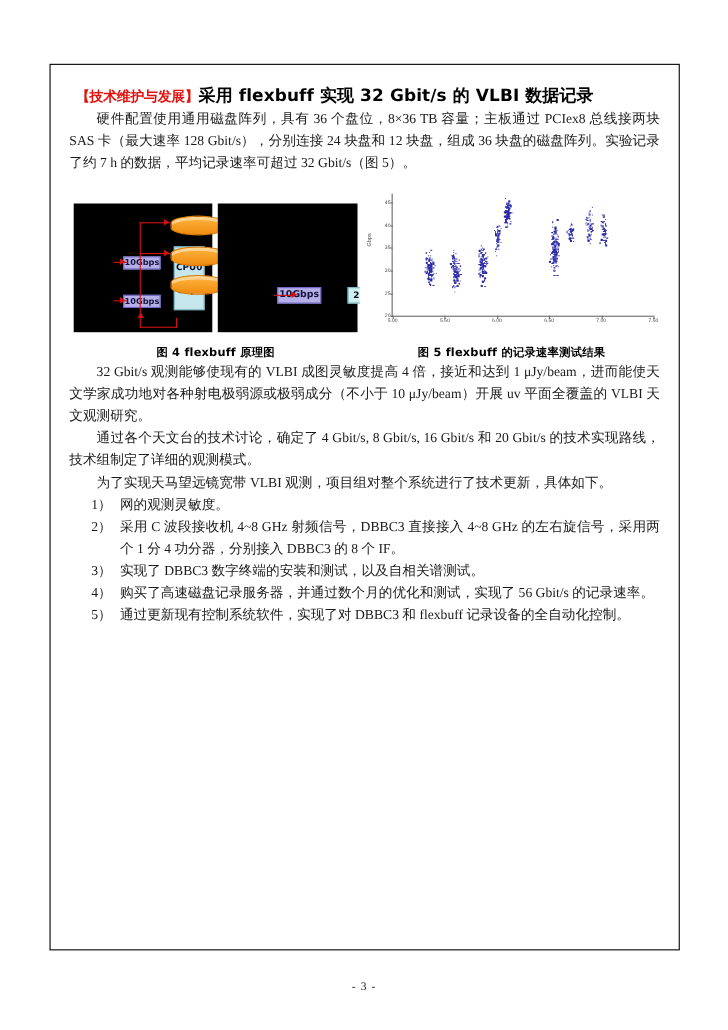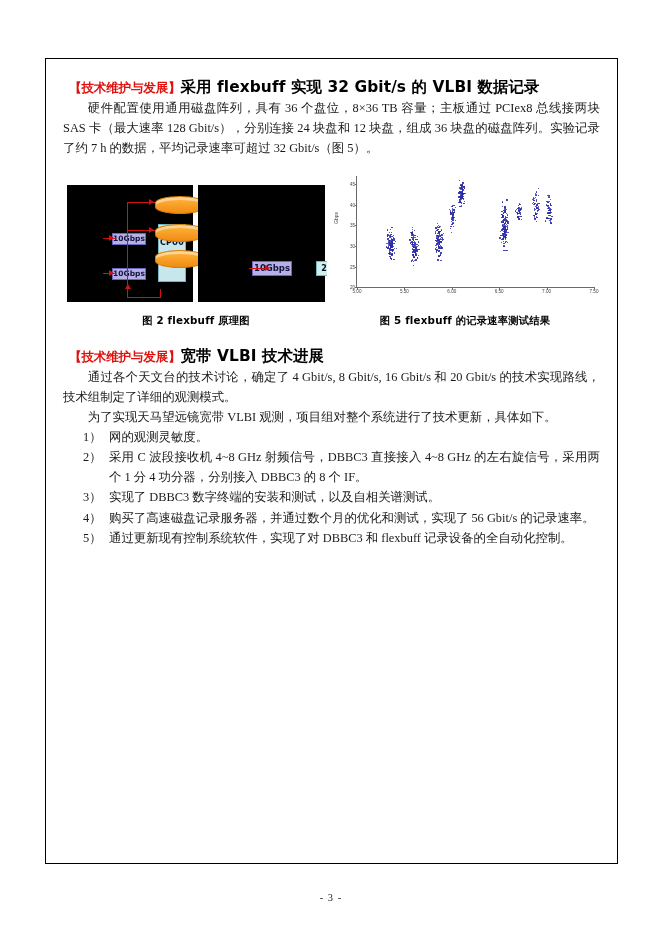--- a/index.html
+++ b/index.html
@@ -300,21 +300,21 @@
             <div class="wire wire-v" style="left:95px; top:112px; height:9px;"></div>
             <div class="arrowhead up" style="left:59.5px; top:107px;"></div>
 
             <div class="dg-panel dg-right"></div>
 
             <div class="chip chip-net" style="left:144px; top:84px; width:40px; height:15px; font-size:8.5px;">10Gbps</div>
             <div class="chip chip-mem" style="left:208px; top:84px; width:44px; height:15px; font-size:8px;">256 MB</div>
             <div class="wire wire-h" style="left:184px; top:91px; width:18px;"></div>
             <div class="arrowhead" style="left:200px; top:88px;"></div>
           </div>
-          <div class="fig-caption">图 2   flexbuff 原理图</div>
+          <div class="fig-caption">图 4   flexbuff 原理图</div>
         </div>
 
         <div class="fig-col fig-right">
           <div class="chart">
             <div class="ylabel">Gbps</div>
             <div class="chart-plot" id="plot">
                 <div class="ytick" style="top: 111px;">20</div>
                 <div class="tickmark" style="left: -2.5px; width: 2.5px; height: 1px; top: 111px;"></div>
                 <div class="ytick" style="top: 90.4444px;">25</div>
                 <div class="tickmark" style="left: -2.5px; width: 2.5px; height: 1px; top: 90.4444px;"></div>
@@ -1142,25 +1142,23 @@
                 <div class="pt" style="left: 192.671px; top: 23.0296px; background: rgb(42, 42, 168);"></div>
                 <div class="pt" style="left: 190.244px; top: 28.7304px; background: rgb(42, 42, 168);"></div>
                 <div class="pt" style="left: 191.992px; top: 35.991px; background: rgb(42, 42, 168);"></div>
                 <div class="pt" style="left: 190.161px; top: 36.9886px; background: rgb(42, 42, 168);"></div>
               </div>
           </div>
           <div class="fig-caption">图 5   flexbuff 的记录速率测试结果</div>
         </div>
       </div>
 
-      <h2 class="section-heading" style="margin-top:18px;">
-        <span class="tag">【技术维护与发展】</span><span class="title">宽带 VLBI 技术进展</span>
-      </h2>
 
       <div class="para-block">
+        <p class="body">32 Gbit/s 观测能够使现有的 VLBI 成图灵敏度提高 4 倍，接近和达到 1 μJy/beam，进而能使天文学家成功地对各种射电极弱源或极弱成分（不小于 10 μJy/beam）开展 uv 平面全覆盖的 VLBI 天文观测研究。</p>
         <p class="body">通过各个天文台的技术讨论，确定了 4 Gbit/s, 8 Gbit/s, 16 Gbit/s 和 20 Gbit/s 的技术实现路线，技术组制定了详细的观测模式。</p>
         <p class="body">为了实现天马望远镜宽带 VLBI 观测，项目组对整个系统进行了技术更新，具体如下。</p>
       </div>
 
       <ol class="steps">
         <li>
           <span class="num">1）</span>
           <span>网的观测灵敏度。</span>
         </li>
         <li>

